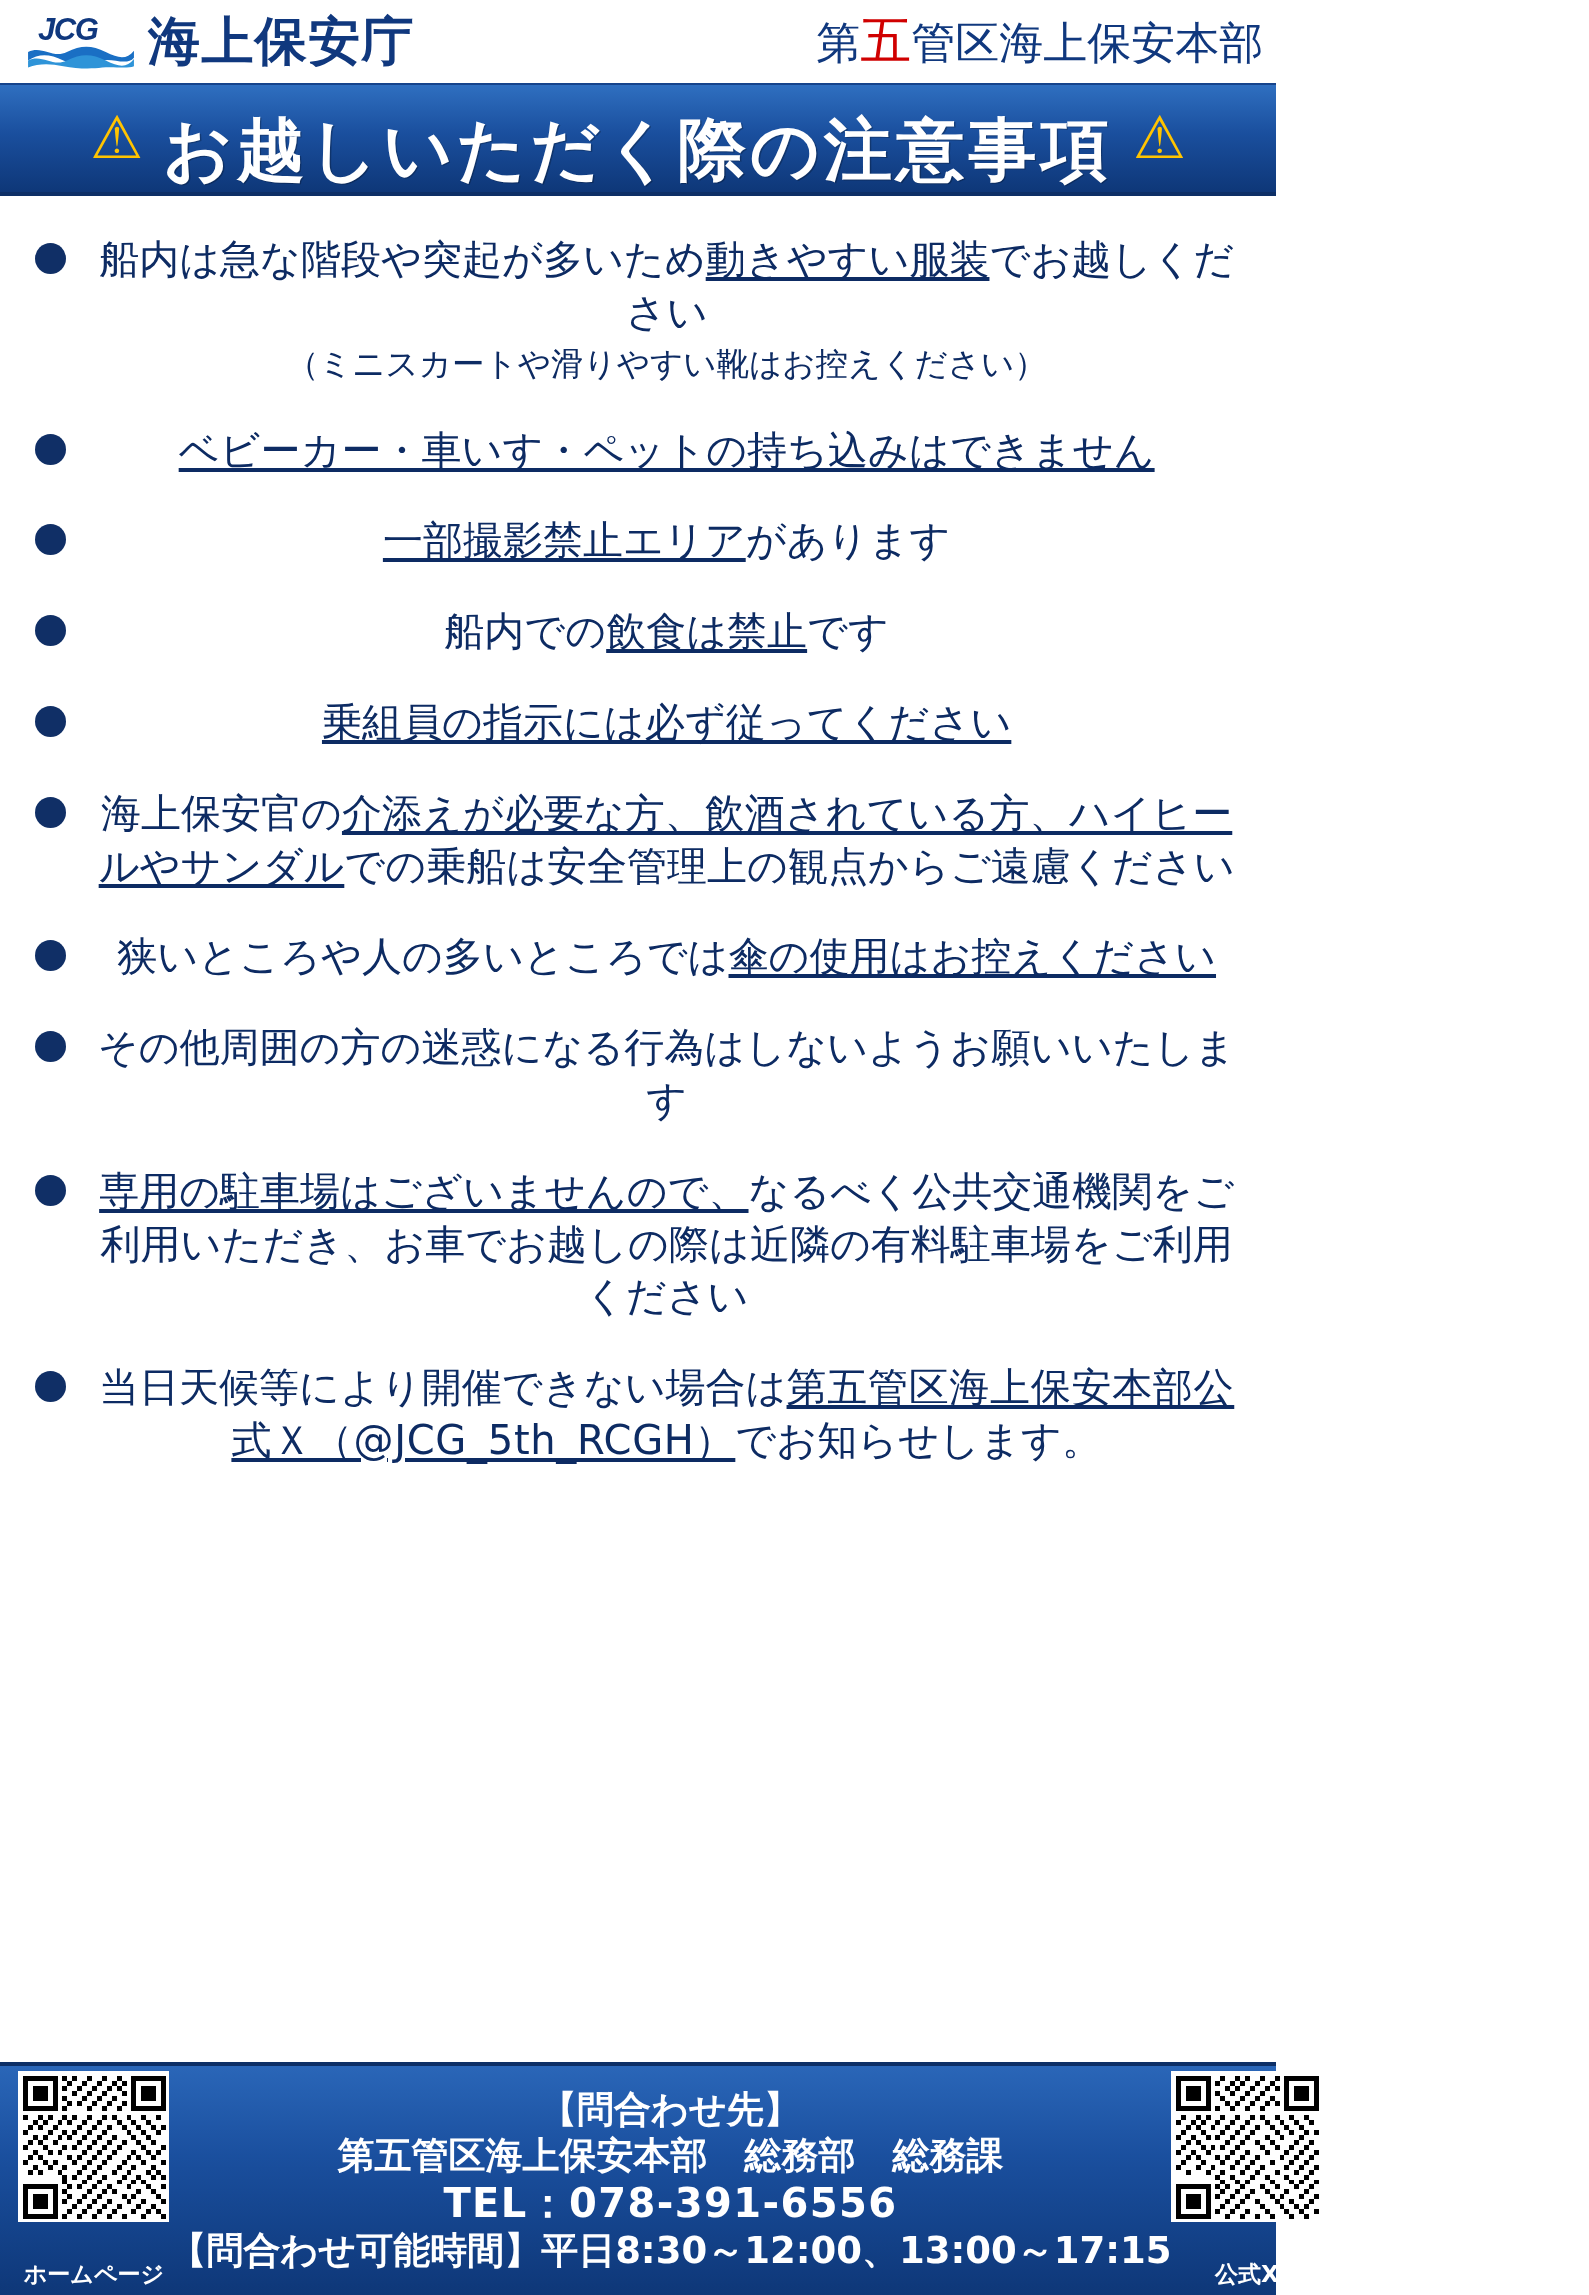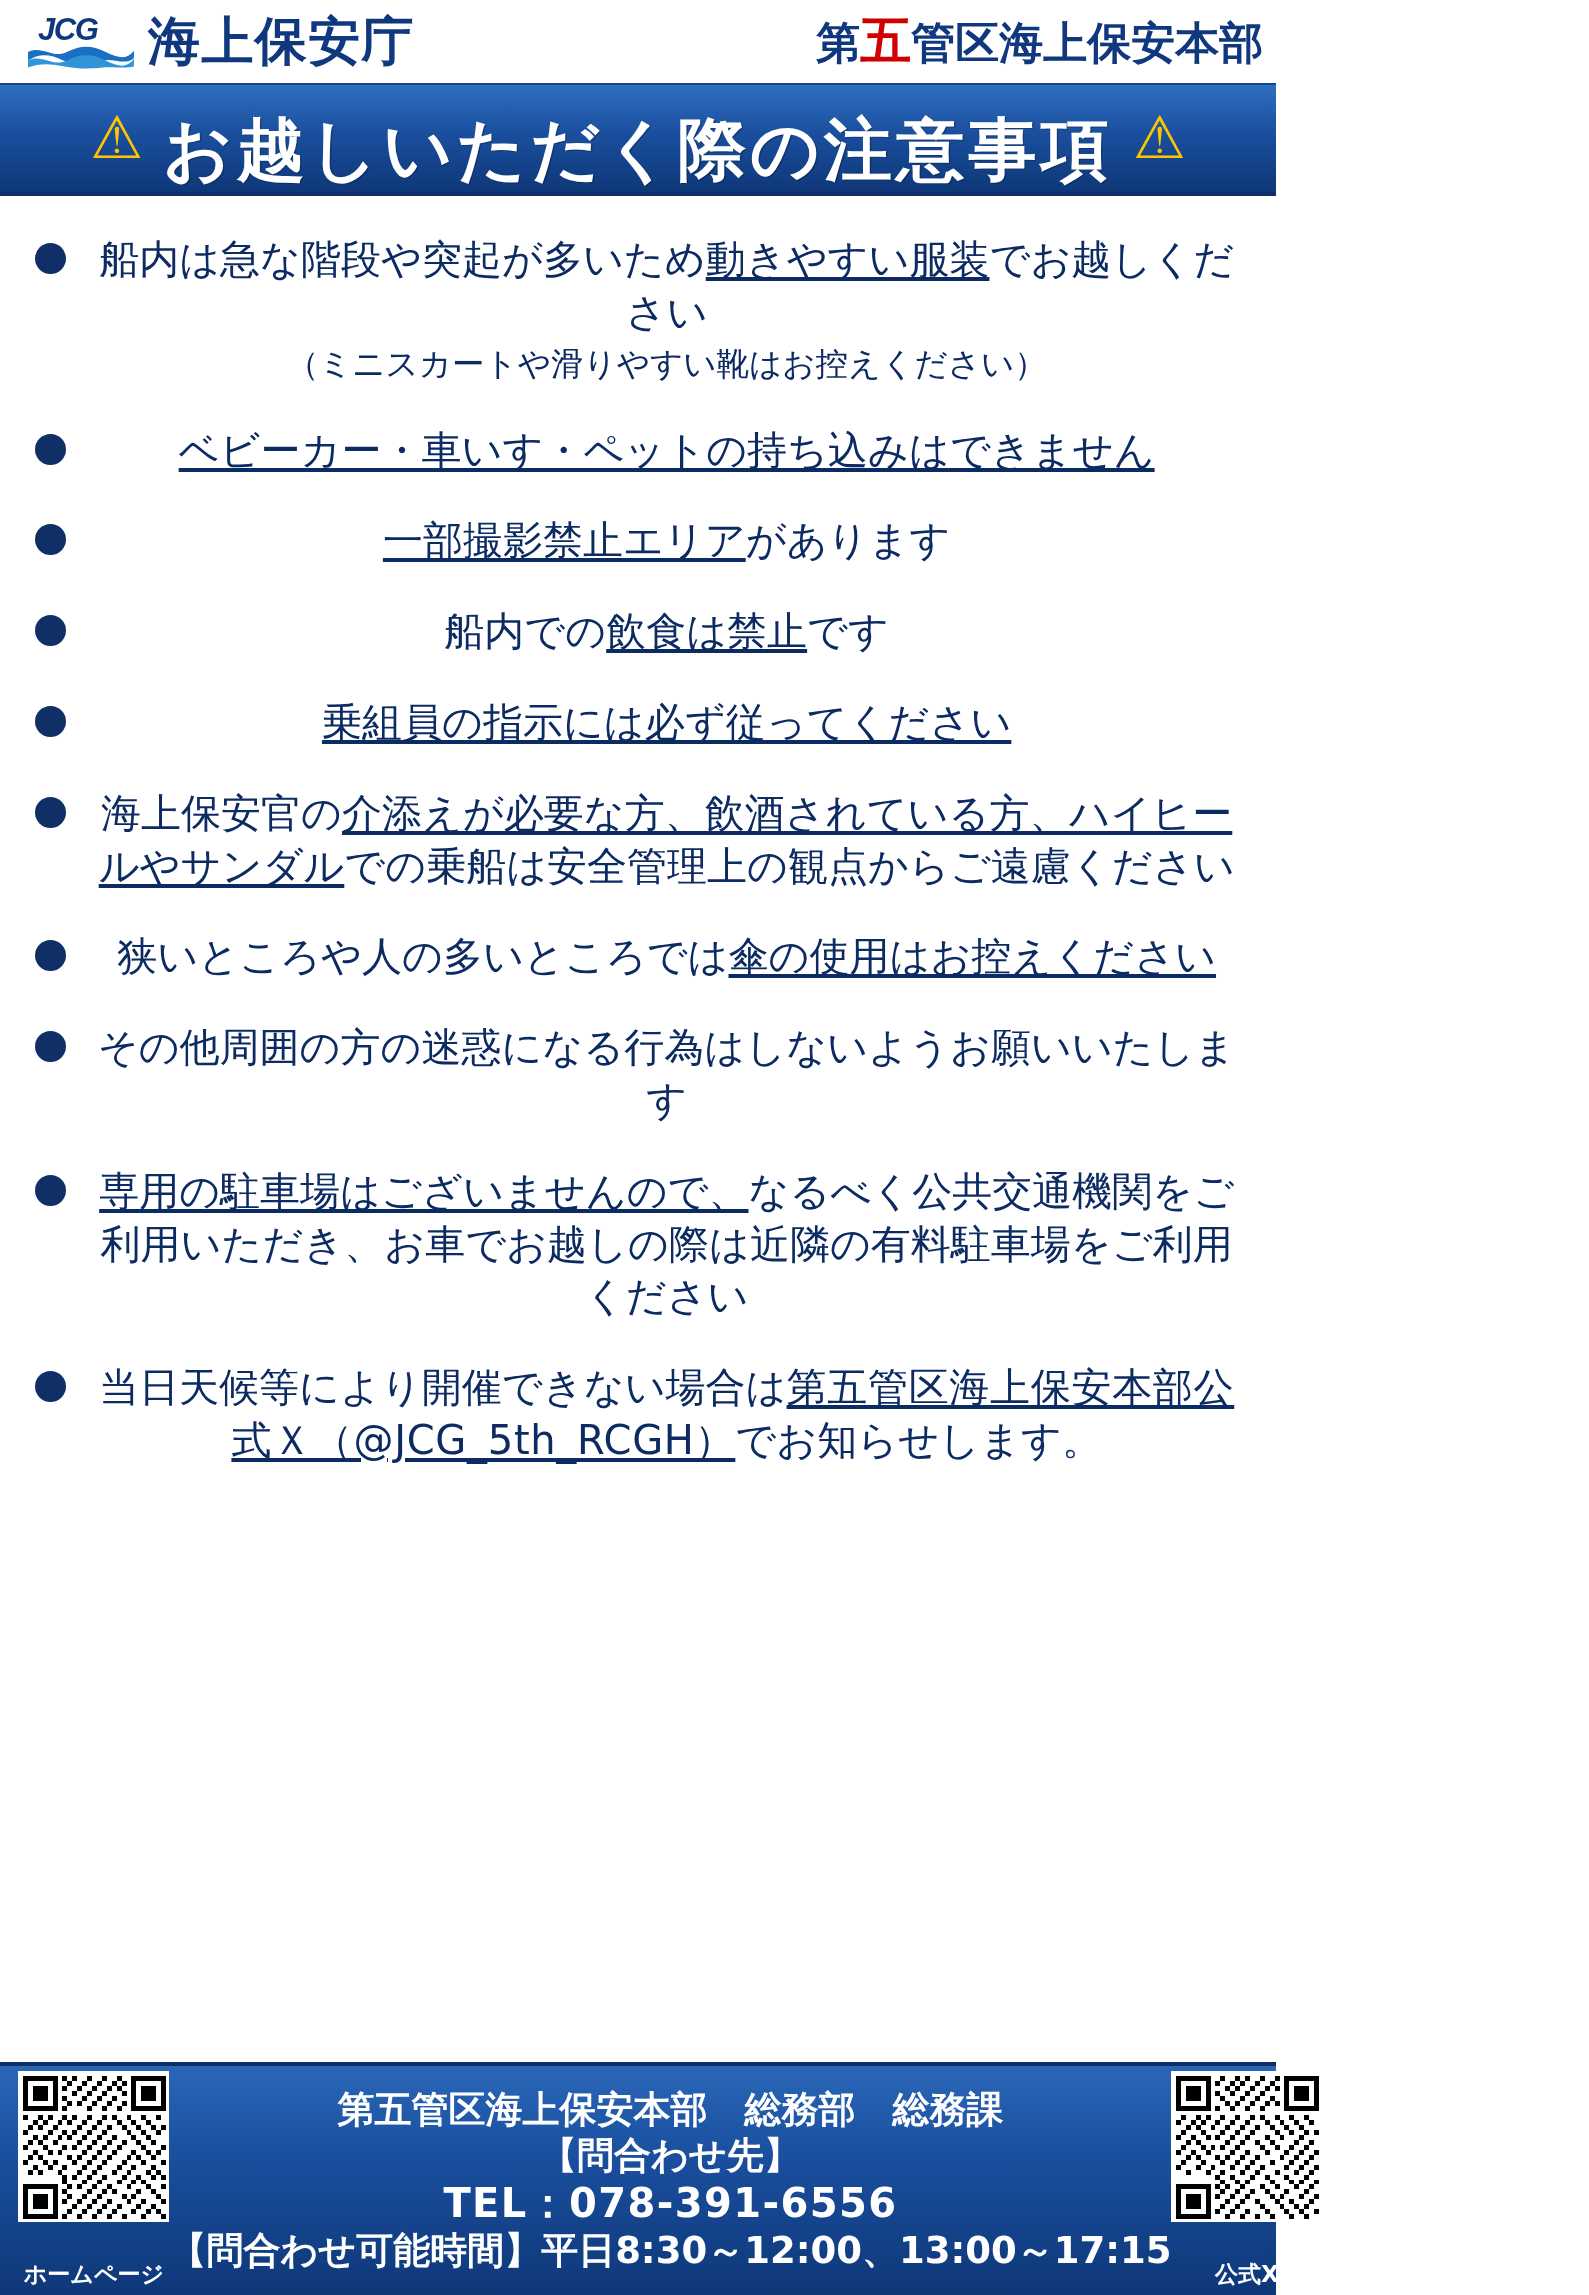--- a/index.html
+++ b/index.html
@@ -64,21 +64,21 @@
   }
   .jcg-name {
     font-size: 52px;
     font-weight: bold;
     color: #10387e;
     letter-spacing: 1.4px;
     font-family: "DejaVu Sans", sans-serif;
   }
   .dept-name {
     font-size: 44px;
-    font-weight: bold;
+    font-weight: normal;
     color: #10387e;
     letter-spacing: 0px;
     font-family: "DejaVu Sans", sans-serif;
     white-space: nowrap;
   }
   .dept-name .red {
     color: #d00000;
     font-size: 51px;
   }
 
@@ -533,22 +533,22 @@
               <rect x="20" y="28" width="1" height="1"></rect>
               <rect x="24" y="28" width="1" height="1"></rect>
               <rect x="28" y="28" width="1" height="1"></rect>
           </g>
         </svg>
       </div>
       <div class="qr-label">ホームページ</div>
     </div>
 
     <div class="footer-center">
+      <div class="f-line">【問合わせ先】</div>
       <div class="f-line">第五管区海上保安本部　総務部　総務課</div>
-      <div class="f-line">【問合わせ先】</div>
       <div class="f-line tel">TEL：078-391-6556</div>
       <div class="f-line hours">【問合わせ可能時間】平日8:30～12:00、13:00～17:15</div>
     </div>
 
     <div class="qr-block">
       <div class="qr">
         <svg viewBox="0 0 29 29" width="143" height="143" shape-rendering="crispEdges">
           <rect width="29" height="29" fill="#fff"></rect>
           <g fill="#000">
             <rect x="0" y="0" width="7" height="1"></rect>

